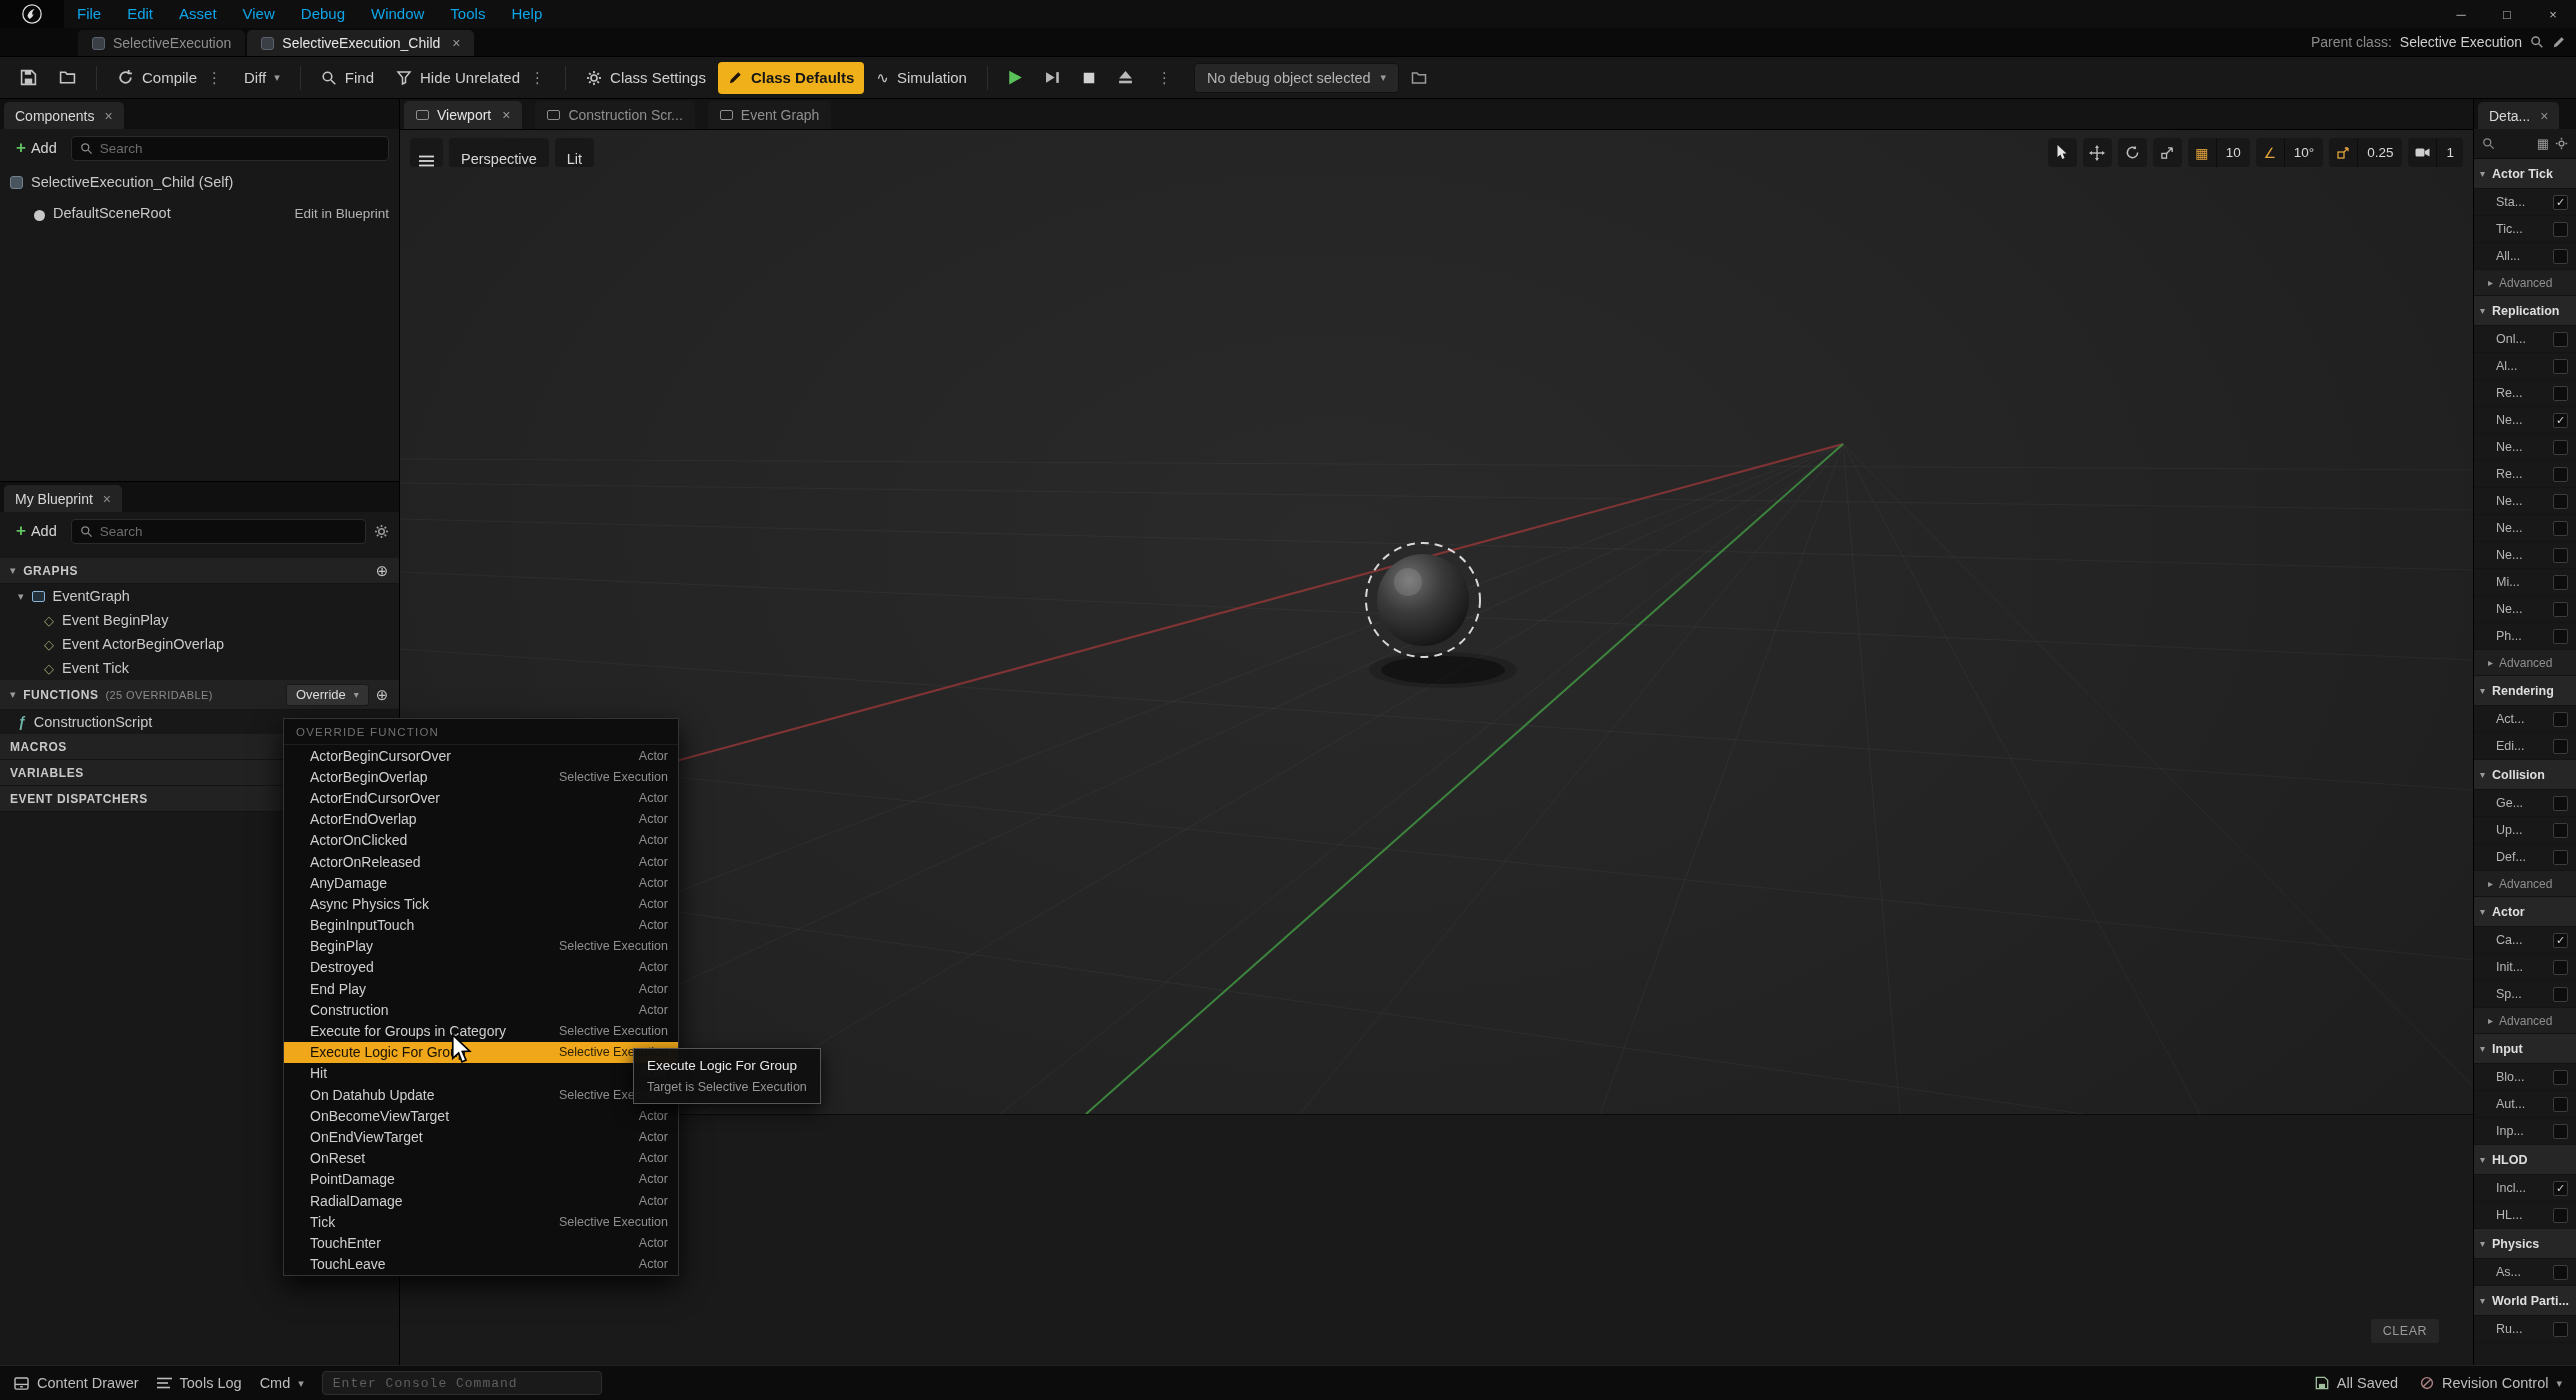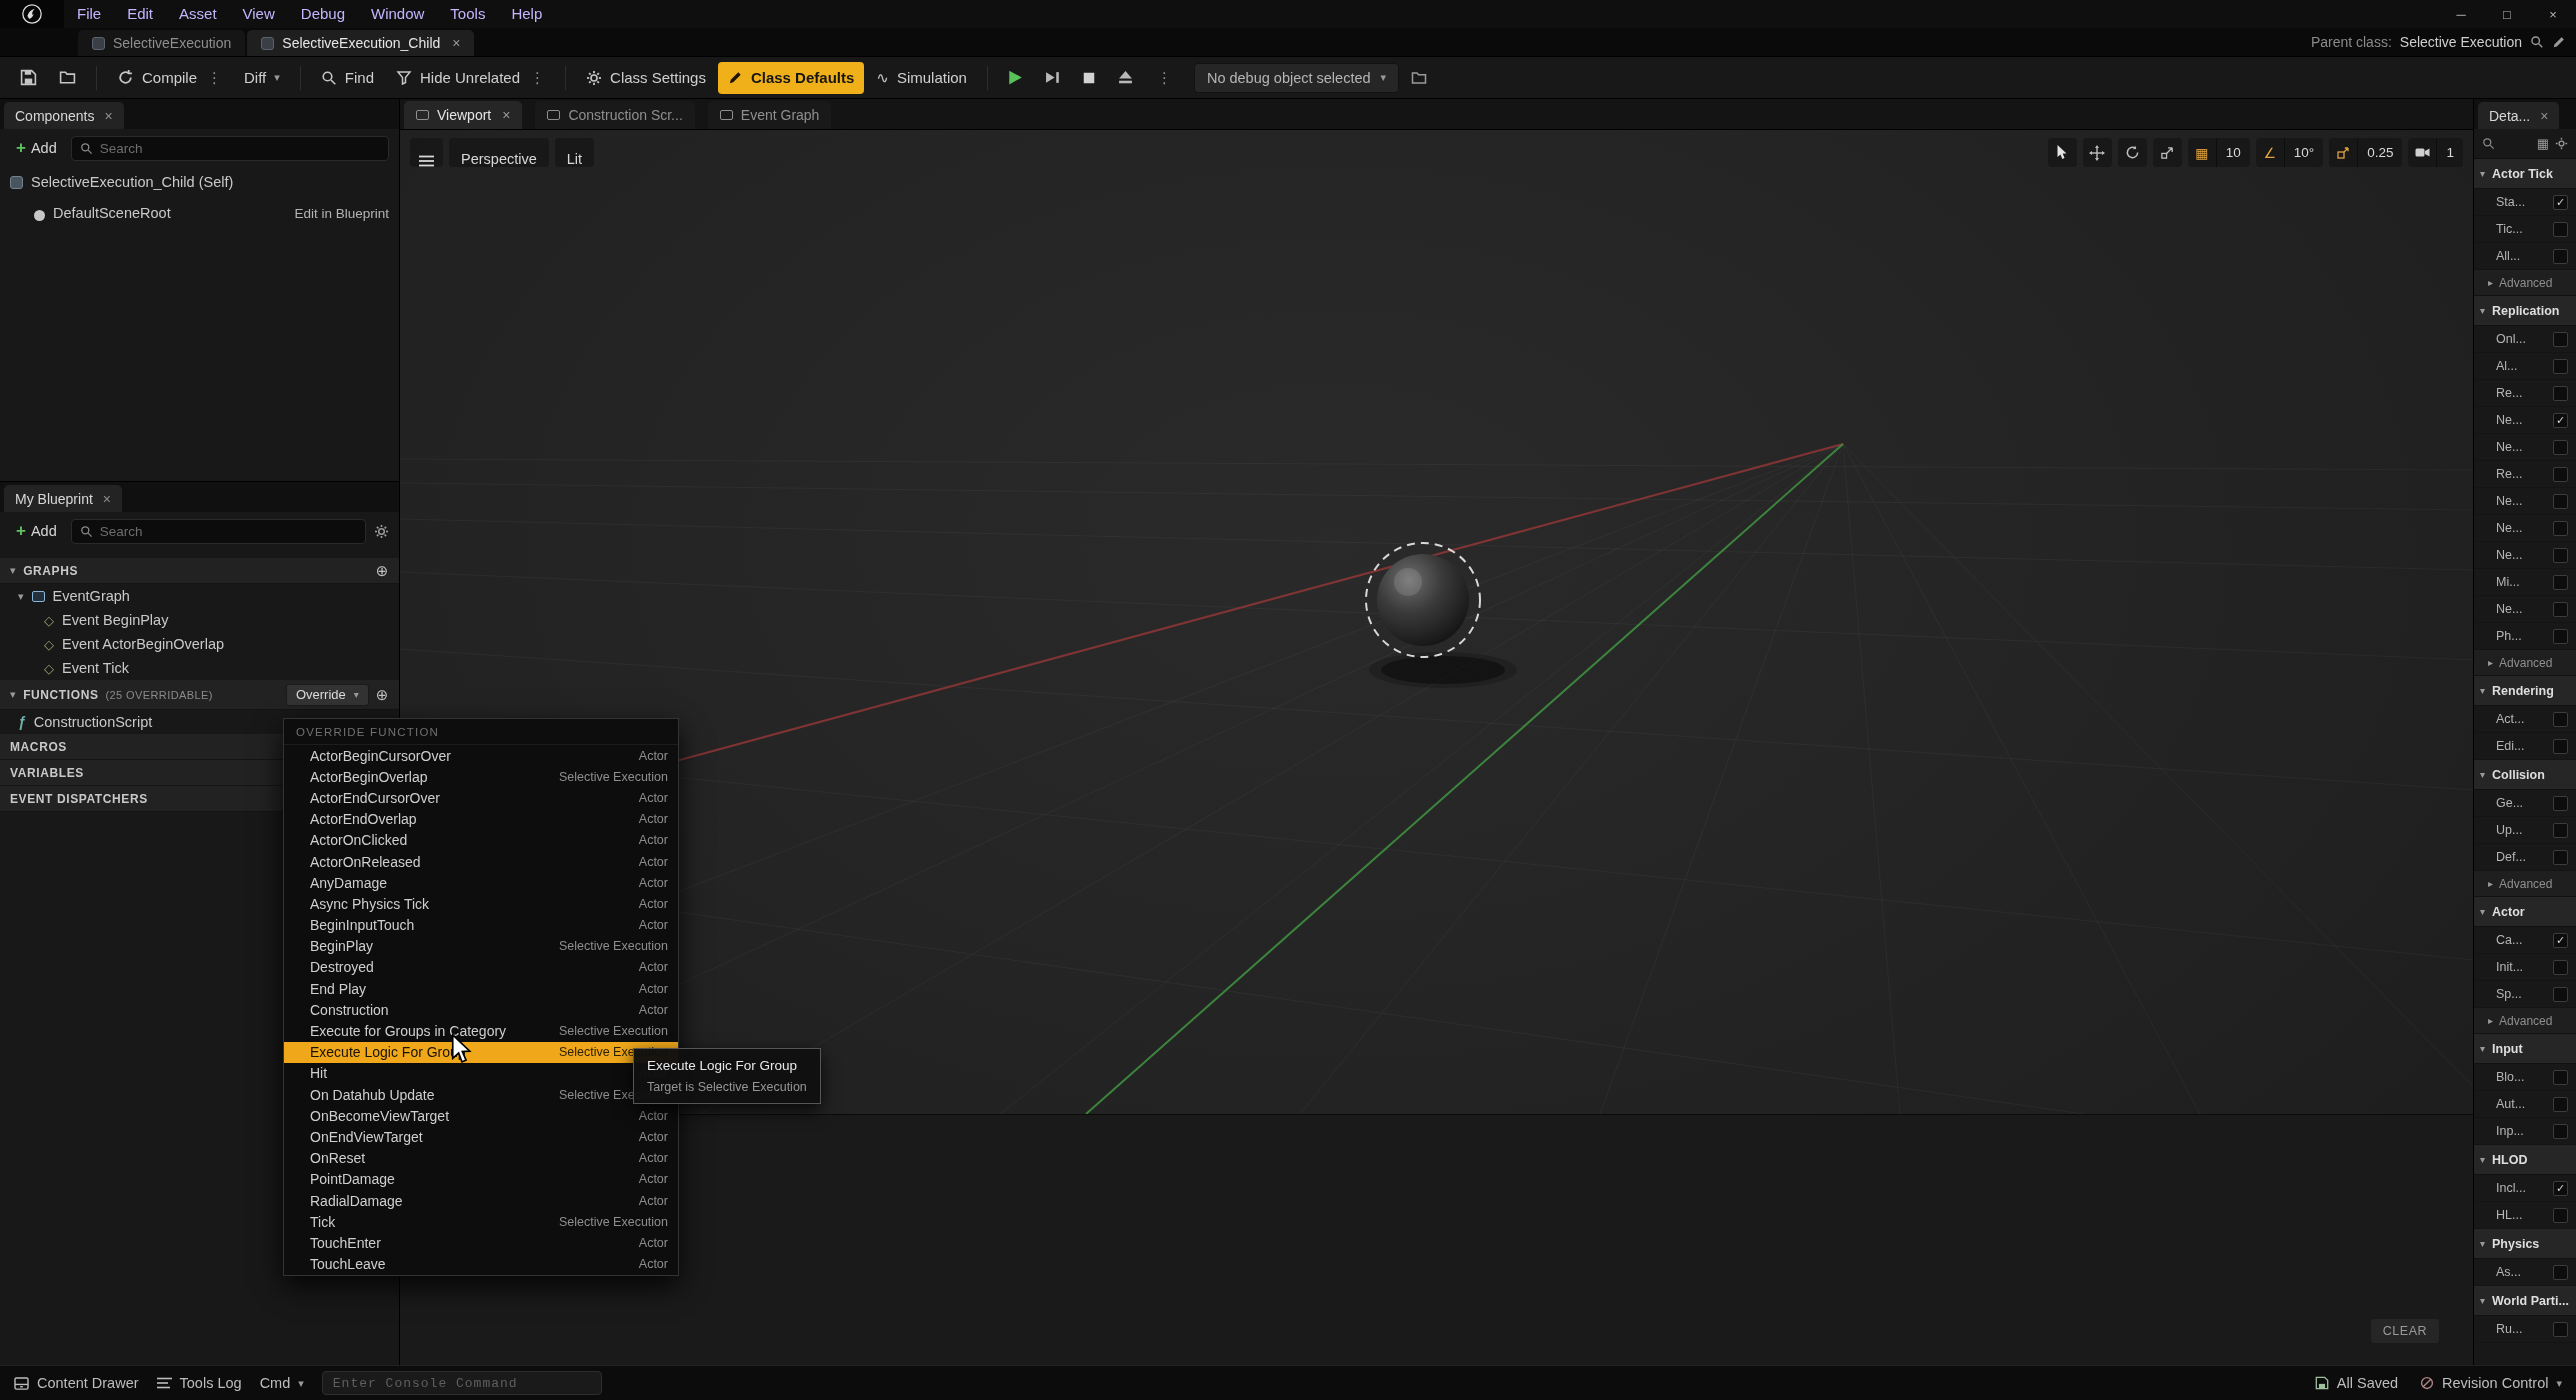--- a/index.html
+++ b/index.html
@@ -5,21 +5,21 @@
   * { margin:0; padding:0; box-sizing:border-box; }
   html,body { width:2576px; height:1400px; overflow:hidden; background:#0c0c0c;
     font-family:"Liberation Sans","DejaVu Sans",sans-serif; color:#c8c8c8; }
   .app { position:relative; width:2576px; height:1400px; display:flex; flex-direction:column; background:#0c0c0c; }
   svg { display:block; }
 
   
   .menubar { height:28px; background:#0f0f0f; display:flex; align-items:center; flex:0 0 auto; }
   .mb-logo { width:64px; height:28px; display:flex; align-items:center; justify-content:center; background:#060606; }
   .mb-items { display:flex; height:100%; align-items:center; }
-  .menu-item { padding:0 13px; font-size:15px; color:#c4b5fd; line-height:28px; cursor:default; }
+  .menu-item { padding:0 13px; font-size:15px; color:#0ea5e9; line-height:28px; cursor:default; }
   .mb-right { margin-left:auto; display:flex; height:100%; }
   .win-btn { width:46px; height:100%; display:flex; align-items:center; justify-content:center; color:#b4b4b4; font-size:13px; }
 
   
   .tabbar { height:28px; background:#0a0a0a; display:flex; align-items:flex-end; padding-left:78px; flex:0 0 auto; }
   .atab { height:26px; display:flex; align-items:center; gap:8px; padding:0 14px; margin-right:2px;
     background:#151515; color:#8f8f8f; font-size:14px; border-radius:5px 5px 0 0; white-space:nowrap; }
   .atab.active { background:#1f1f1f; color:#e6e6e6; }
   .atab .x { color:#9a9a9a; font-size:14px; margin-left:4px; }
   .tab-icon { width:13px; height:13px; border-radius:3px; background:#3a3f46; border:1px solid #5b646e; }

